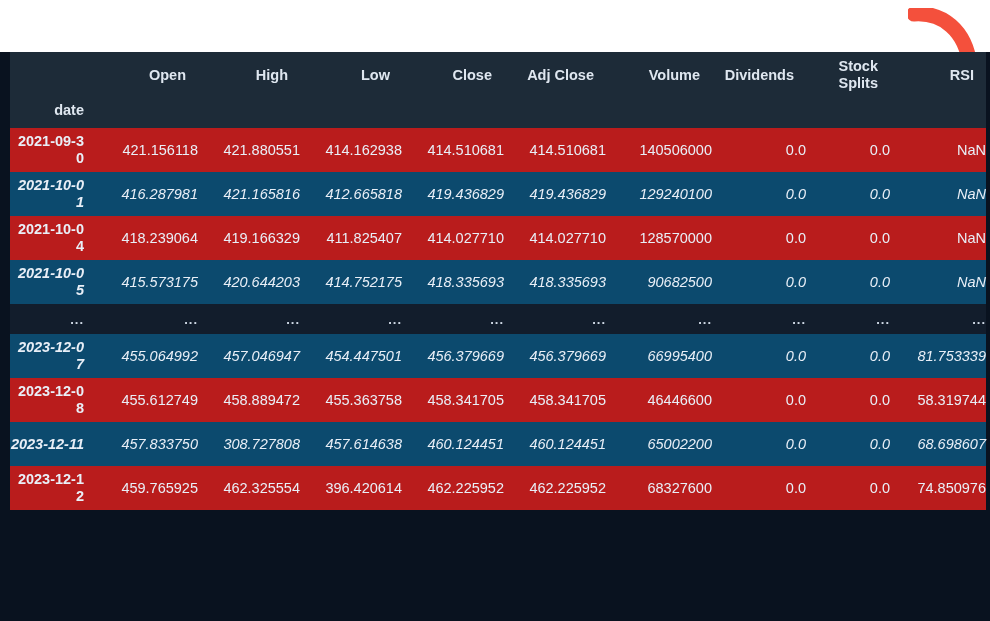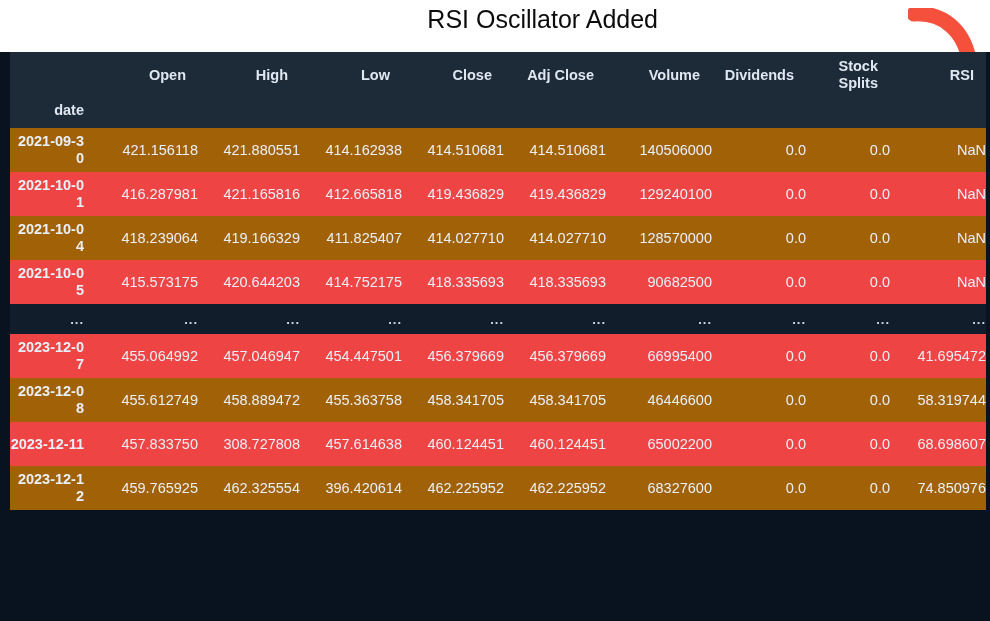--- a/index.html
+++ b/index.html
@@ -85,22 +85,22 @@
     text-align: left;
     font-weight: bold;
     color: #dfe7f0;
     padding: 0 12px 6px 4px;
     font-size: 14.5px;
   }
   thead tr.index-row th.idx-name { text-align: right; padding-right: 12px; }
 
   
   tbody tr { height: 44px; }
-  tbody tr.odd  { background: #a16207; margin-left: 10px; }
-  tbody tr.even { background: #ef4444; }
+  tbody tr.odd  { background: #b91c1c; margin-left: 10px; }
+  tbody tr.even { background: #0c4a6e; font-style: italic; }
   tbody tr.ellipsis-row { height: 30px; background: #121d2c; }
 
   tbody th.row-index {
     text-align: right;
     font-weight: bold;
     color: #e9eff7;
     padding-right: 12px;
     width: 78px;
     line-height: 17px;
     font-size: 14.5px;
@@ -127,21 +127,20 @@
   col.c-num    { width: 102px; }
   col.c-vol    { width: 106px; }
   col.c-div    { width: 94px; }
   col.c-split  { width: 84px; }
   col.c-rsi    { width: 96px; }
 </style>
 </head>
 <body>
 
 <div id="annotation-band">
-  <div id="annotation-title">RSI Oscillator Added</div>
   <svg id="arrow-svg" viewBox="0 0 82 126" xmlns="http://www.w3.org/2000/svg">
     <path d="M 6 6 C 34 4 58 22 62 58" stroke="#f4503c" stroke-width="15" fill="none" stroke-linecap="round"></path>
     <path d="M 40 62 L 82 62 L 58 112 Z" fill="#f4503c"></path>
   </svg>
 </div>
 
 <div id="df-panel">
   <table class="df">
     <colgroup>
       <col class="c-idx">
@@ -245,21 +244,21 @@
         <tr class="even">
           <th class="row-index">2023-12-07</th>
           <td>455.064992</td>
           <td>457.046947</td>
           <td>454.447501</td>
           <td>456.379669</td>
           <td>456.379669</td>
           <td>66995400</td>
           <td>0.0</td>
           <td>0.0</td>
-          <td>41.695472</td>
+          <td>81.753339</td>
         </tr>
         <tr class="odd">
           <th class="row-index">2023-12-08</th>
           <td>455.612749</td>
           <td>458.889472</td>
           <td>455.363758</td>
           <td>458.341705</td>
           <td>458.341705</td>
           <td>46446600</td>
           <td>0.0</td>

